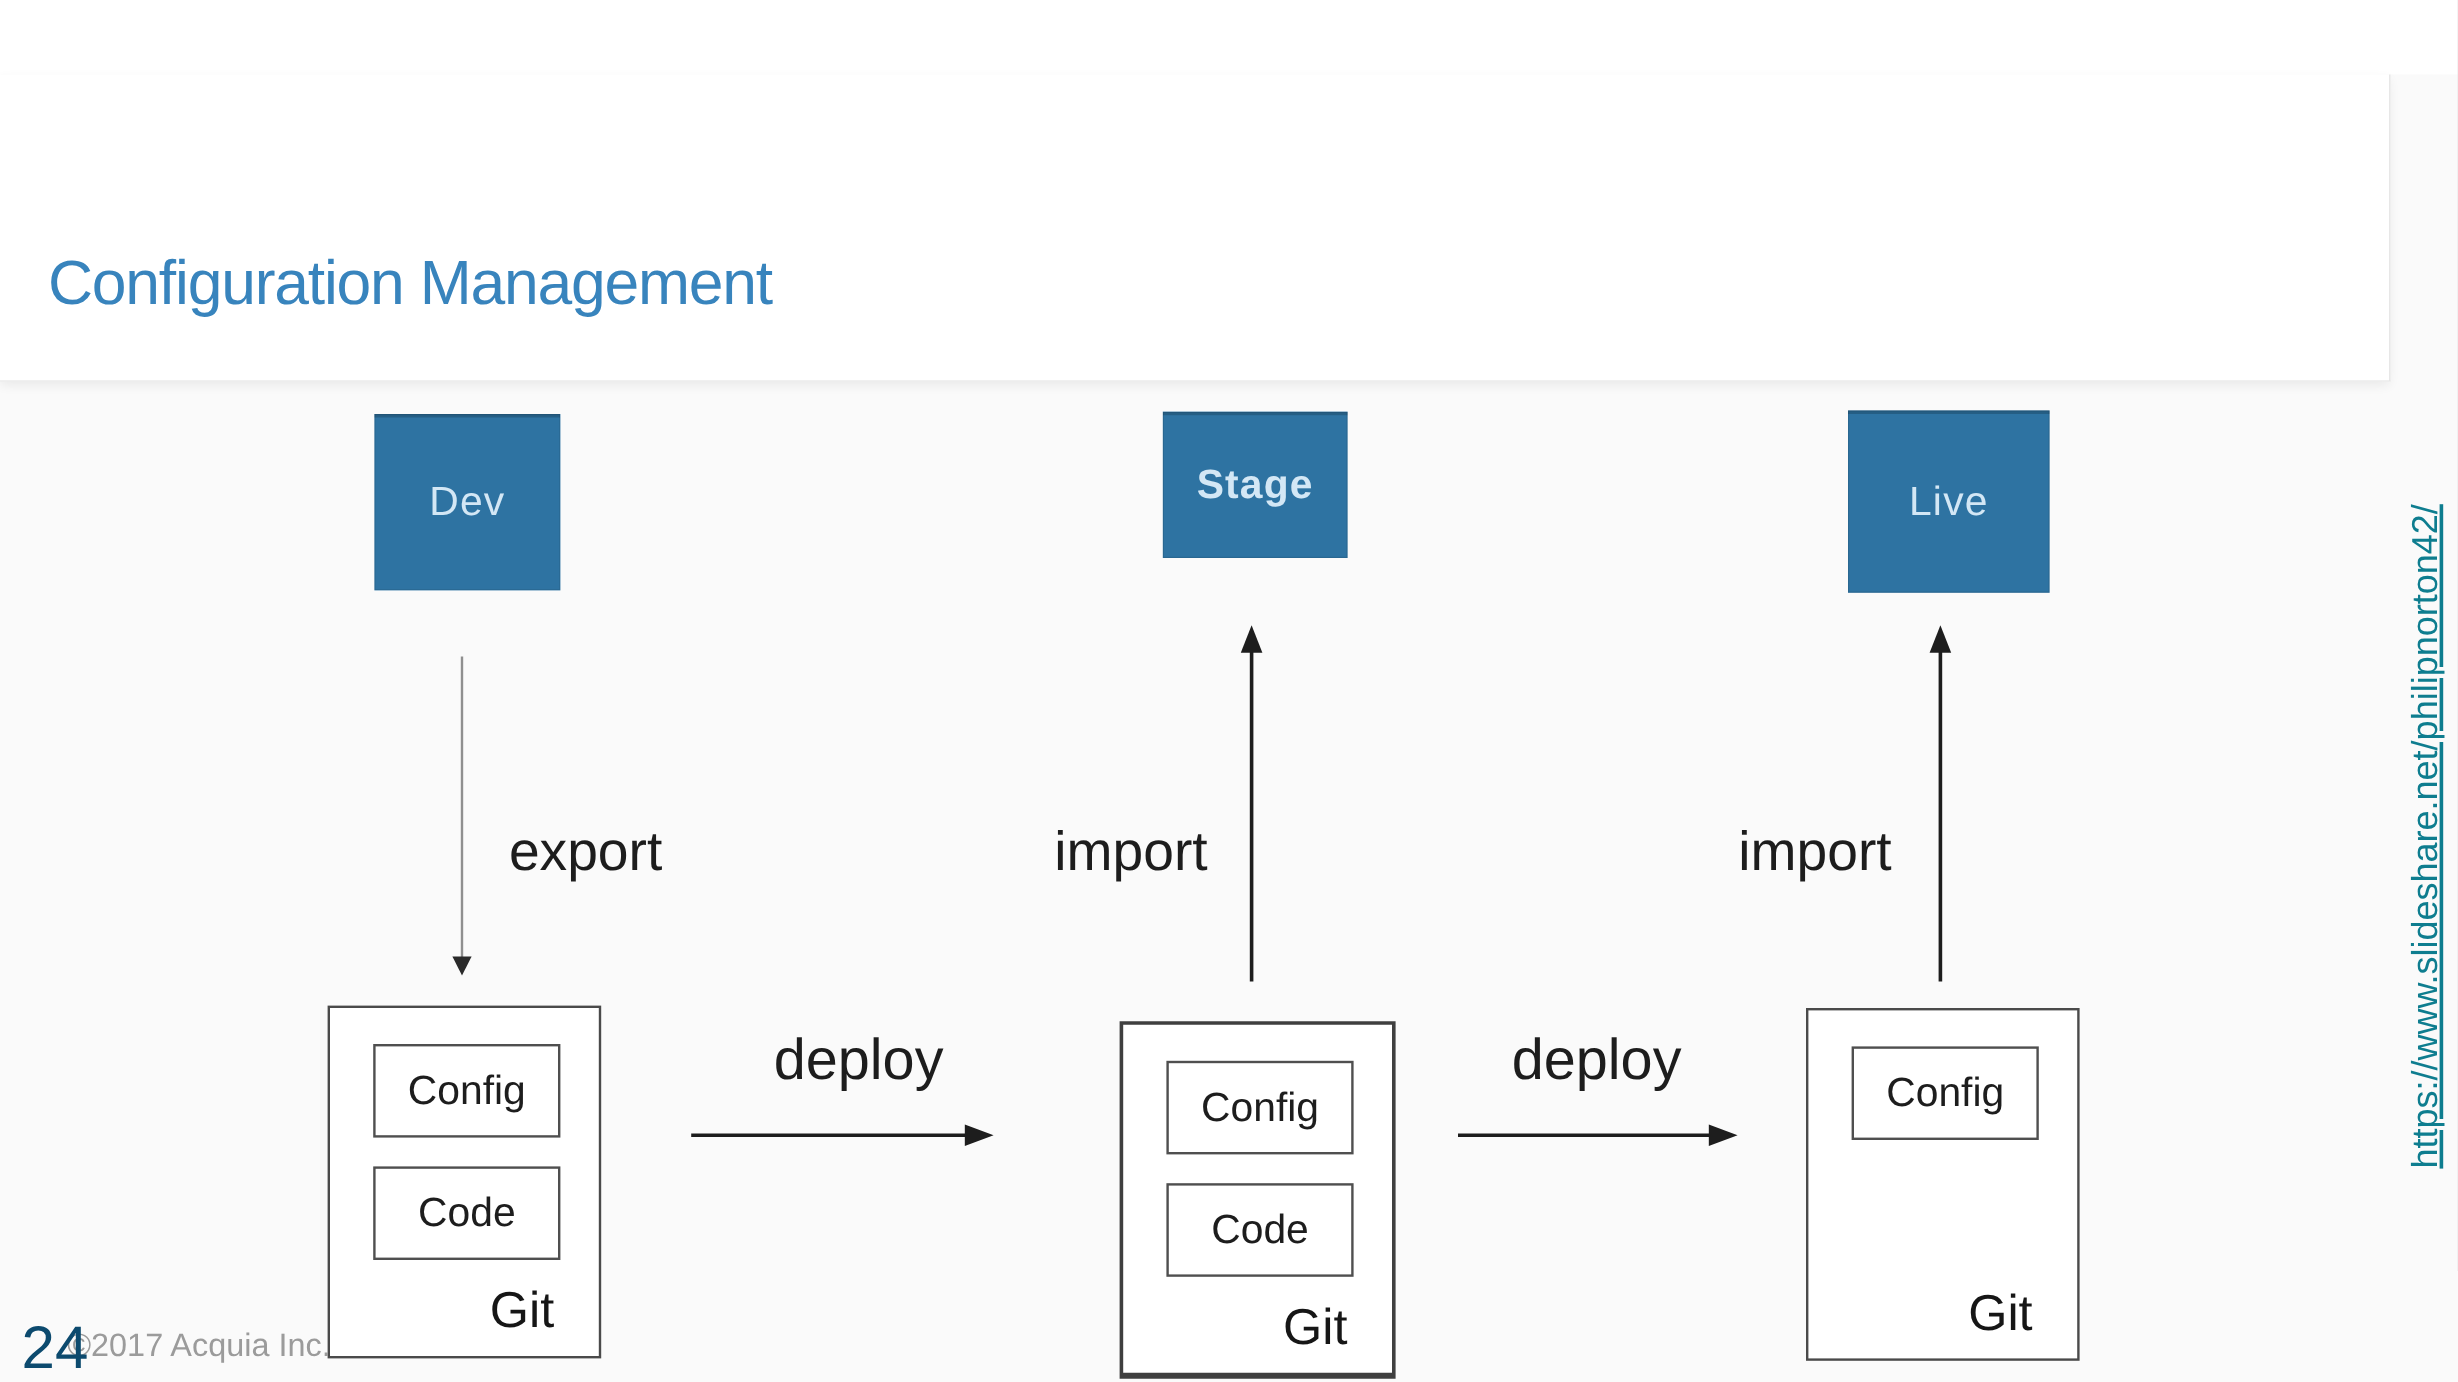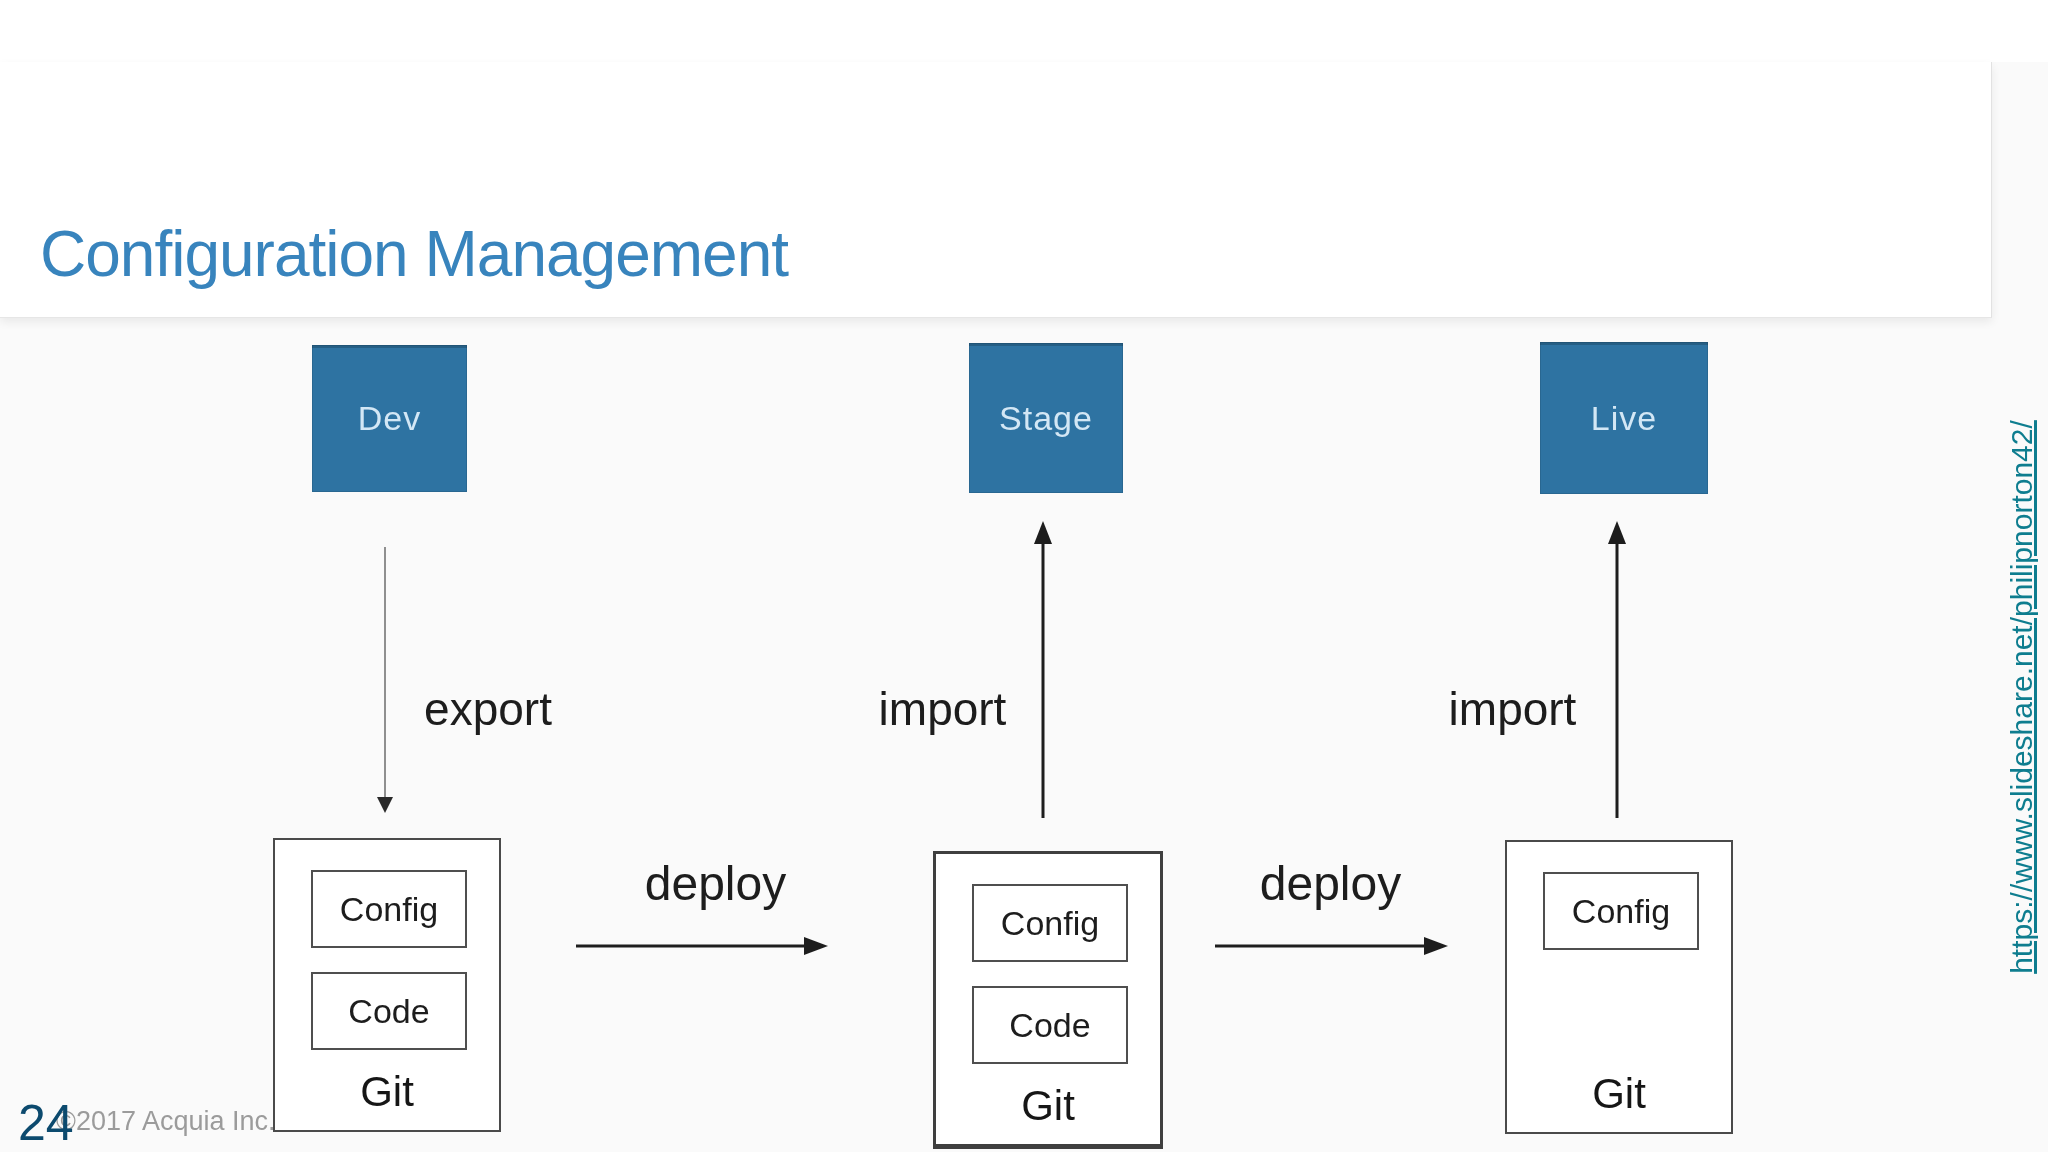--- a/index.html
+++ b/index.html
@@ -7,32 +7,32 @@
     position:relative;width:2048px;height:1152px;overflow:hidden;
     background:#fafafa;font-family:"Liberation Sans",sans-serif;
   }
   .top-strip{position:absolute;left:0;top:0;width:2048px;height:62px;background:#ffffff;}
   .title-card{
     position:absolute;left:0;top:62px;width:1991px;height:255px;background:#ffffff;
     border-right:1px solid #e2e2e2;border-bottom:1px solid #e6e6e6;
     box-shadow:0 4px 9px rgba(0,0,0,0.07);
   }
   .slide-title{
-    position:absolute;left:40px;top:160px;margin:0;
-    font-size:64px;font-weight:400;letter-spacing:-1px;color:#3884bd;line-height:1;
+    position:absolute;left:40px;top:148px;margin:0;
+    font-size:52px;font-weight:400;letter-spacing:-1px;color:#3884bd;line-height:1;
     white-space:nowrap;
   }
   .env-box{
     position:absolute;background:#2e73a2;color:#d3e7f5;
     display:flex;align-items:center;justify-content:center;
     font-size:34px;letter-spacing:1px;
     box-shadow:inset 0 3px 0 rgba(0,0,0,0.18), inset 0 0 0 1px rgba(0,0,0,0.10);
   }
   .env-dev{left:312px;top:345px;width:155px;height:147px;}
-  .env-stage{left:969px;top:343px;width:154px;height:150px;}
+  .env-stage{left:969px;top:343px;width:154px;height:122px;font-weight:bold;}
   .env-live{left:1540px;top:342px;width:168px;height:152px;}
 
   .arrow-layer{position:absolute;left:0;top:0;width:2048px;height:1152px;pointer-events:none;}
 
   .flow-label{
     position:absolute;color:#1d1d1d;text-align:center;line-height:1.1;white-space:nowrap;
   }
   .lbl-export{left:413px;top:684px;width:150px;font-size:46px;}
   .lbl-import-stage{left:860px;top:684px;width:165px;font-size:46px;}
   .lbl-import-live{left:1430px;top:684px;width:165px;font-size:46px;}
@@ -48,21 +48,21 @@
   .stack-3{left:1505px;top:840px;}
   .stack .part{
     position:absolute;left:36px;width:152px;height:74px;border:2px solid #4f4f4f;
     display:flex;align-items:center;justify-content:center;
     font-size:34px;color:#1d1d1d;background:#ffffff;
   }
   .stack .part-config{top:30px;}
   .stack .part-code{top:132px;}
   .stack .repo-label{
     position:absolute;left:0;bottom:14px;width:100%;text-align:center;
-    font-size:42px;color:#161616;
+    font-size:42px;color:#161616;padding-left:48px;
   }
 
   .page-number{
     position:absolute;left:18px;top:1094px;font-size:50px;color:#0c4a6e;z-index:3;
   }
   .copyright{
     position:absolute;left:56px;top:1106px;font-size:27px;color:#9b9b9b;z-index:2;white-space:nowrap;
   }
   .acquia-logo{
     position:absolute;left:1836px;top:1080px;font-size:52px;color:#6c6c70;

